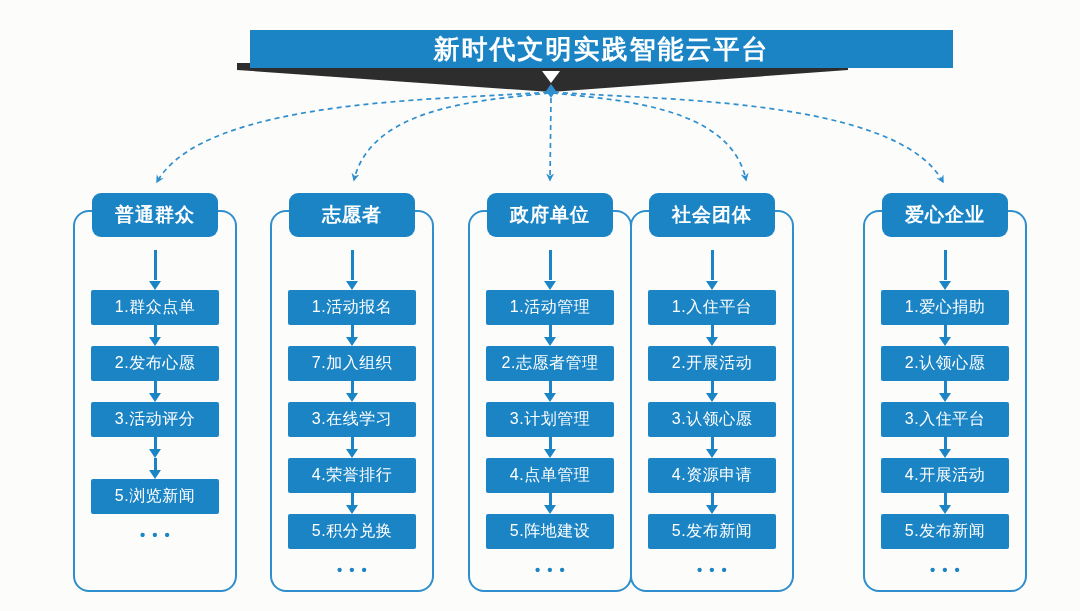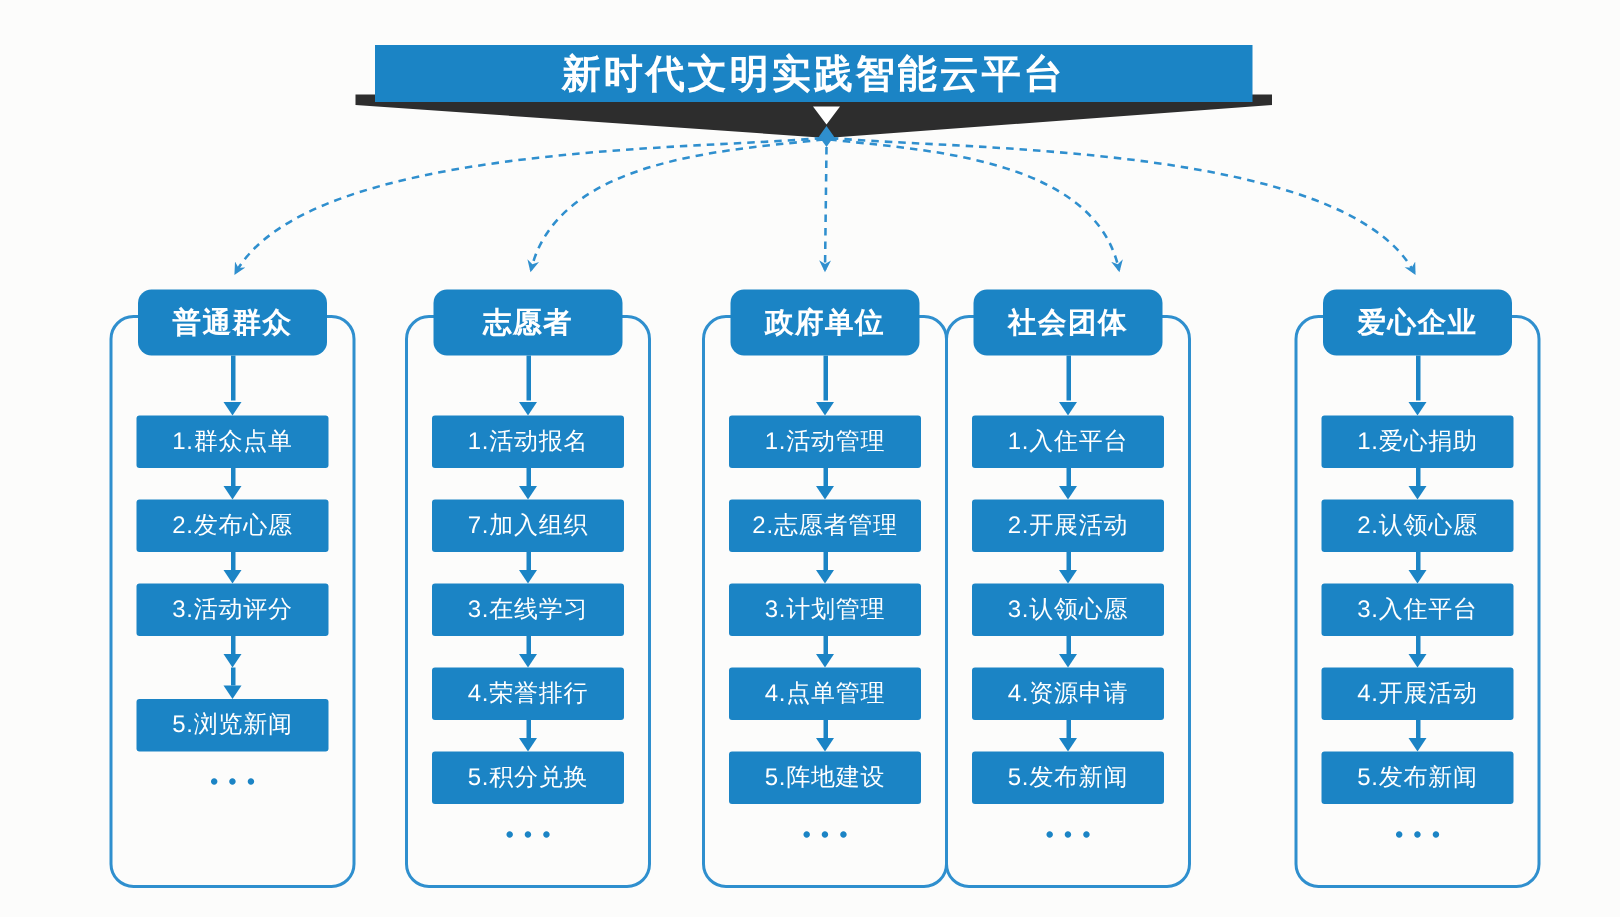--- a/index.html
+++ b/index.html
@@ -12,38 +12,38 @@
   html,body{margin:0;padding:0;}
   body{
     width:1080px;height:611px;position:relative;overflow:hidden;
     background:var(--bg);
     font-family:"Liberation Sans","DejaVu Sans",sans-serif;
   }
   .stage{position:absolute;inset:0;width:1080px;height:611px;}
   svg.overlay{position:absolute;left:0;top:0;width:1080px;height:611px;pointer-events:none;}
 
   .banner{
-    position:absolute;left:250px;top:30px;width:585px;height:38px;
+    position:absolute;left:250px;top:30px;width:703px;height:38px;
     background:var(--primary);color:var(--on-primary);
     display:flex;align-items:center;justify-content:center;
     font-size:26px;font-weight:bold;letter-spacing:2px;z-index:3;
   }
 
   .column{position:absolute;top:193px;width:164px;}
   .frame{
     position:absolute;top:17px;left:0;width:160px;height:378px;
     border:2px solid var(--dash);border-radius:16px;background:transparent;
   }
   .header{
     position:relative;z-index:2;margin:0 auto;width:126px;height:44px;
     background:var(--primary);border-radius:9px;color:var(--on-primary);
     display:flex;align-items:center;justify-content:center;
     font-size:19px;font-weight:bold;letter-spacing:1px;
   }
-  .flow{position:relative;z-index:1;display:flex;flex-direction:column;align-items:center;}
+  .flow{position:relative;z-index:1;display:flex;flex-direction:column;align-items:center;margin-top:13px;}
   .connector{width:3px;background:var(--primary);position:relative;}
   .connector.tall{height:30px;margin-bottom:10px;}
   .connector.short{height:12px;margin-bottom:9px;}
   .connector::after{
     content:'';position:absolute;left:50%;transform:translateX(-50%);
     border-left:6px solid transparent;border-right:6px solid transparent;
     border-top:9px solid var(--primary);
   }
   .connector.tall::after{bottom:-10px;}
   .connector.short::after{bottom:-9px;}

